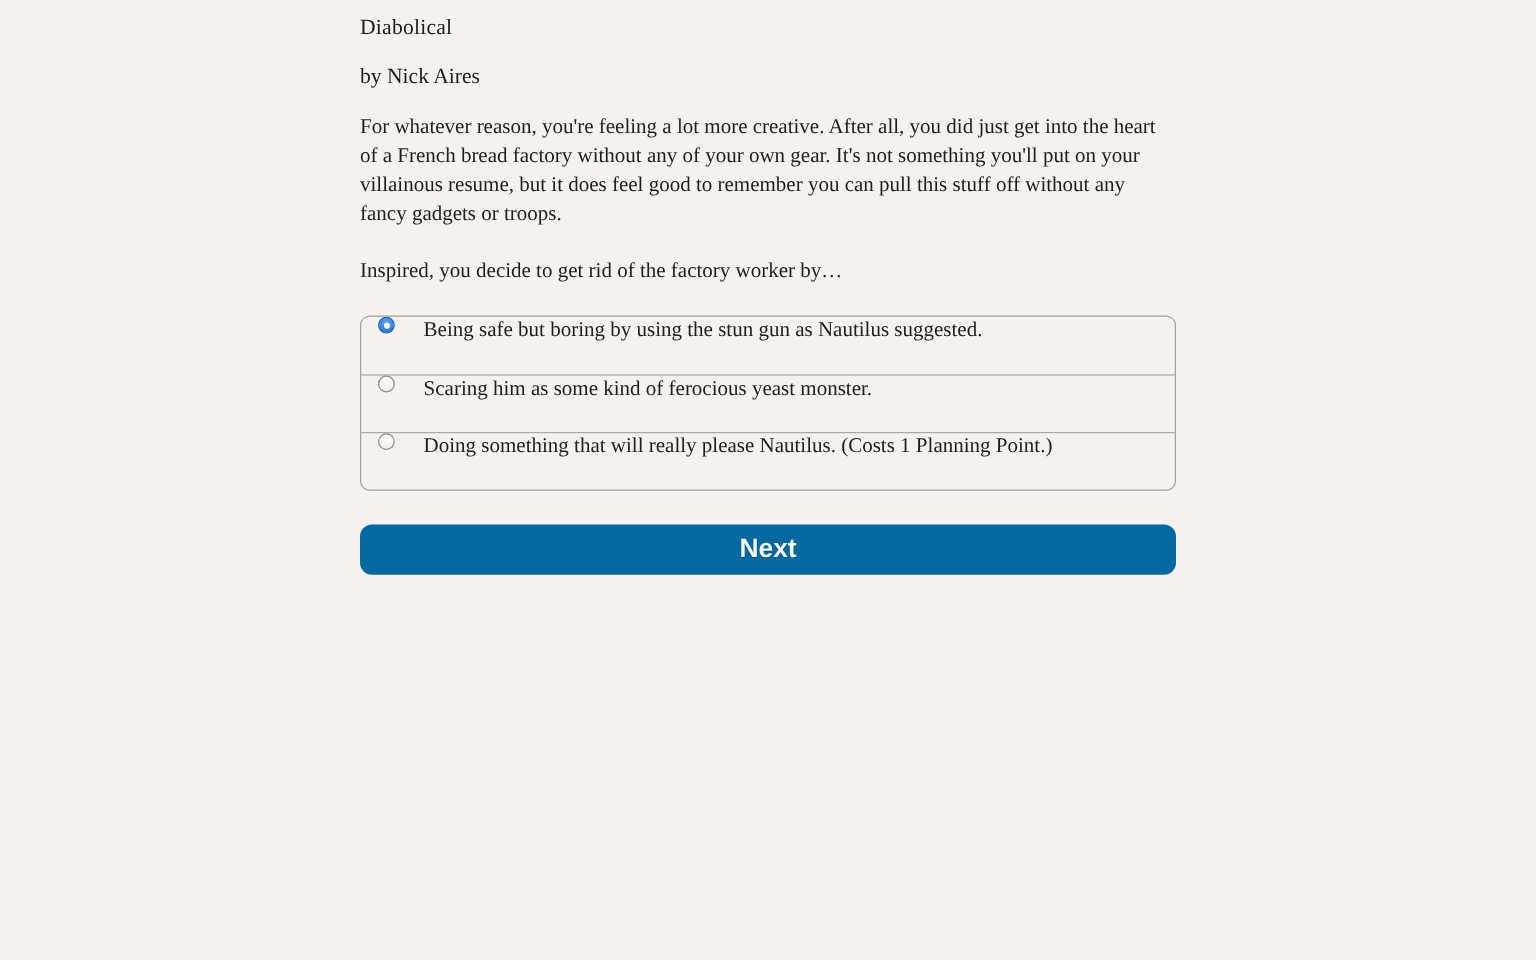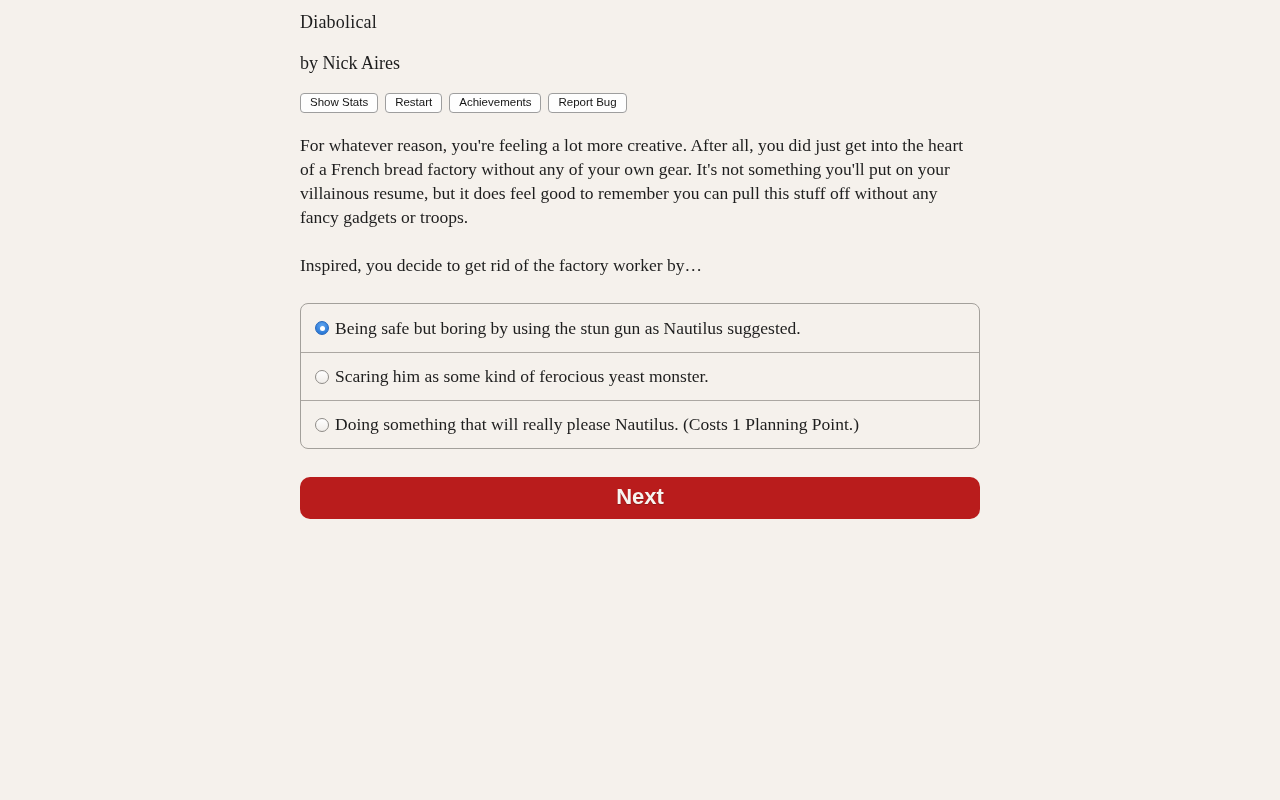--- a/index.html
+++ b/index.html
@@ -46,22 +46,21 @@
     color: #1e1e1e;
   }
   .choice-box {
     border: 1px solid #a3a09b;
     border-radius: 8px;
     overflow: hidden;
     margin-top: 26px;
   }
   .option {
     display: flex;
-    align-items: center;
-    gap: 6px;
+    gap: 24px;
     height: 48px;
     padding: 0 14px;
     border-top: 1px solid #aba7a2;
     cursor: pointer;
   }
   .option:first-child { border-top: none; }
   .option .label {
     font-size: 17.5px;
     color: #1e1e1e;
     line-height: 1.2;
@@ -79,21 +78,21 @@
   .radio .dot { width: 0; height: 0; border-radius: 50%; background: transparent; }
   .option.selected .radio {
     border: 1px solid #2668bd;
     background: radial-gradient(circle at 50% 32%, #62a6ef 0%, #2e7cd9 70%, #2a72cd 100%);
   }
   .option.selected .radio .dot { width: 5px; height: 5px; background: #ffffff; }
   .next-button {
     display: block;
     width: 100%;
     margin-top: 28px;
-    background: #b91c1c;
+    background: #0369a1;
     border: none;
     border-radius: 10px;
     padding: 7px 0 9px 0;
     font-family: "Liberation Sans", sans-serif;
     font-size: 22px;
     font-weight: bold;
     color: #f7f4ef;
     text-align: center;
     cursor: pointer;
     text-shadow: 0 1px 1px rgba(0,0,0,0.25);
@@ -101,26 +100,20 @@
 </style>
 </head>
 <body>
 
 <div class="container">
 
   <h1 class="game-title">Diabolical</h1>
 
   <div class="byline">by Nick Aires</div>
 
-  <div class="toolbar">
-    <button>Show Stats</button>
-    <button>Restart</button>
-    <button>Achievements</button>
-    <button>Report Bug</button>
-  </div>
 
   <div class="story">
     <p>For whatever reason, you're feeling a lot more creative. After all, you did just get into the heart of a French bread factory without any of your own gear. It's not something you'll put on your villainous resume, but it does feel good to remember you can pull this stuff off without any fancy gadgets or troops.</p>
     <p>Inspired, you decide to get rid of the factory worker by…</p>
   </div>
 
   <div class="choice-box">
     <div class="option selected">
       <span class="radio">
           <span class="dot"></span>

